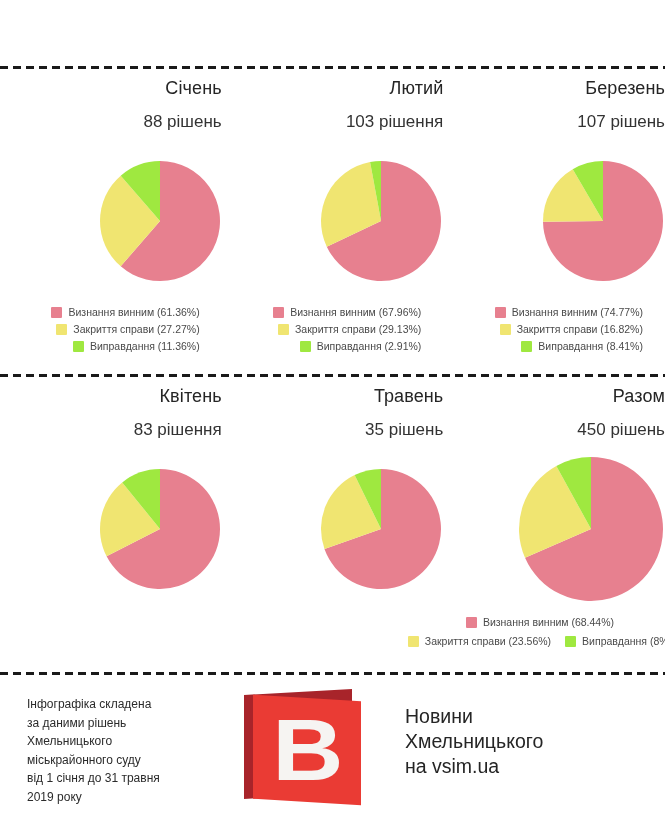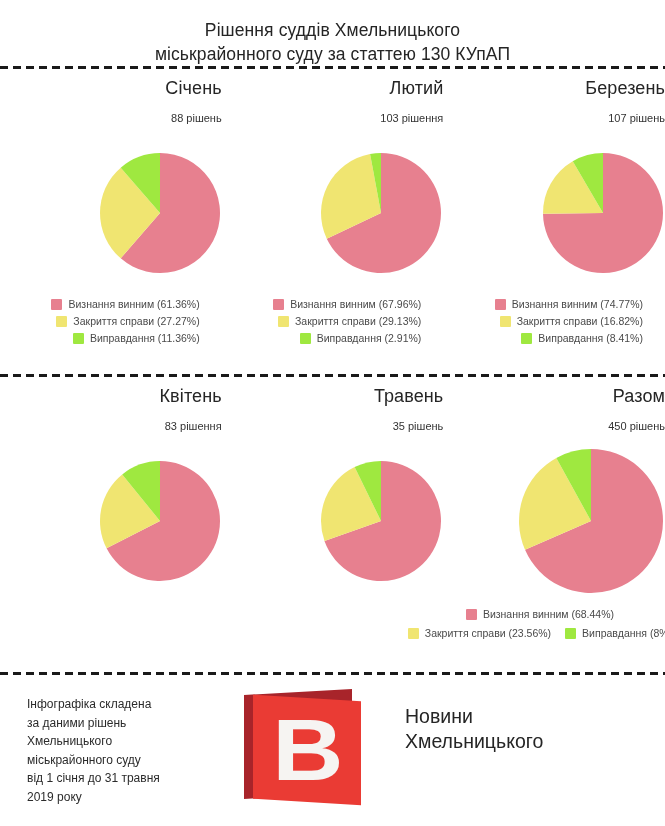--- a/index.html
+++ b/index.html
@@ -67,21 +67,21 @@
 
   .cell-title {
     font-size: 18px;
     font-weight: 400;
     color: #252525;
     letter-spacing: 0.1px;
     text-align: center;
   }
   .cell-count {
     margin-top: 13px;
-    font-size: 11px;
+    font-size: 17px;
     font-weight: 400;
     color: #333333;
     text-align: center;
   }
 
   
   .pie-wrap {
     margin-top: 14px;
     display: flex;
     justify-content: center;
@@ -201,24 +201,20 @@
     font-size: 19.5px;
     line-height: 25px;
     color: #252525;
   }
 </style>
 </head>
 <body>
 
 <div class="page">
 
-  <div class="title">
-    <div>Рішення суддів Хмельницького</div>
-    <div>міськрайонного суду за статтею 130 КУпАП</div>
-  </div>
 
   <div class="divider" id="div-top"></div>
 
   <div class="row" id="row-1">
     <div class="cell">
       <div class="cell-title">Січень</div>
       <div class="cell-count">88 рішень</div>
       <div class="pie-wrap">
           <svg class="pie" width="124" height="124" viewBox="0 0 124 124">
             <path d="M 62 62 L 62.00 2.00 A 60 60 0 1 1 22.70 107.34 Z" fill="#e7808f"></path>
@@ -364,16 +360,17 @@
       <div class="logo-box">
         <div class="logo-shadow"></div>
         <div class="logo-front">
           <span class="logo-letter">B</span>
         </div>
       </div>
     </div>
     <div class="footer-brand">
         <div>Новини</div>
         <div>Хмельницького</div>
+        <div>на vsim.ua</div>
       </div>
   </div>
 
 </div>
 
 </body></html>

